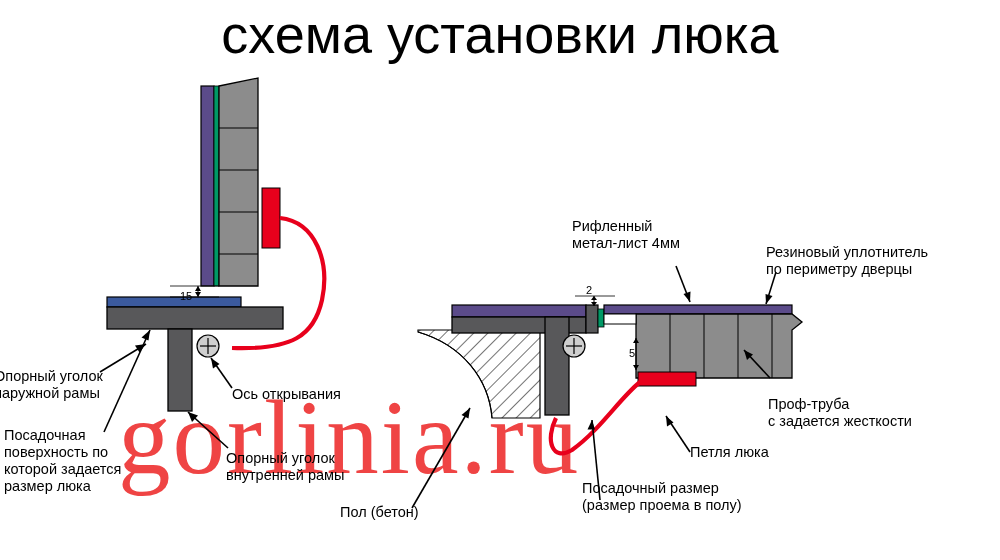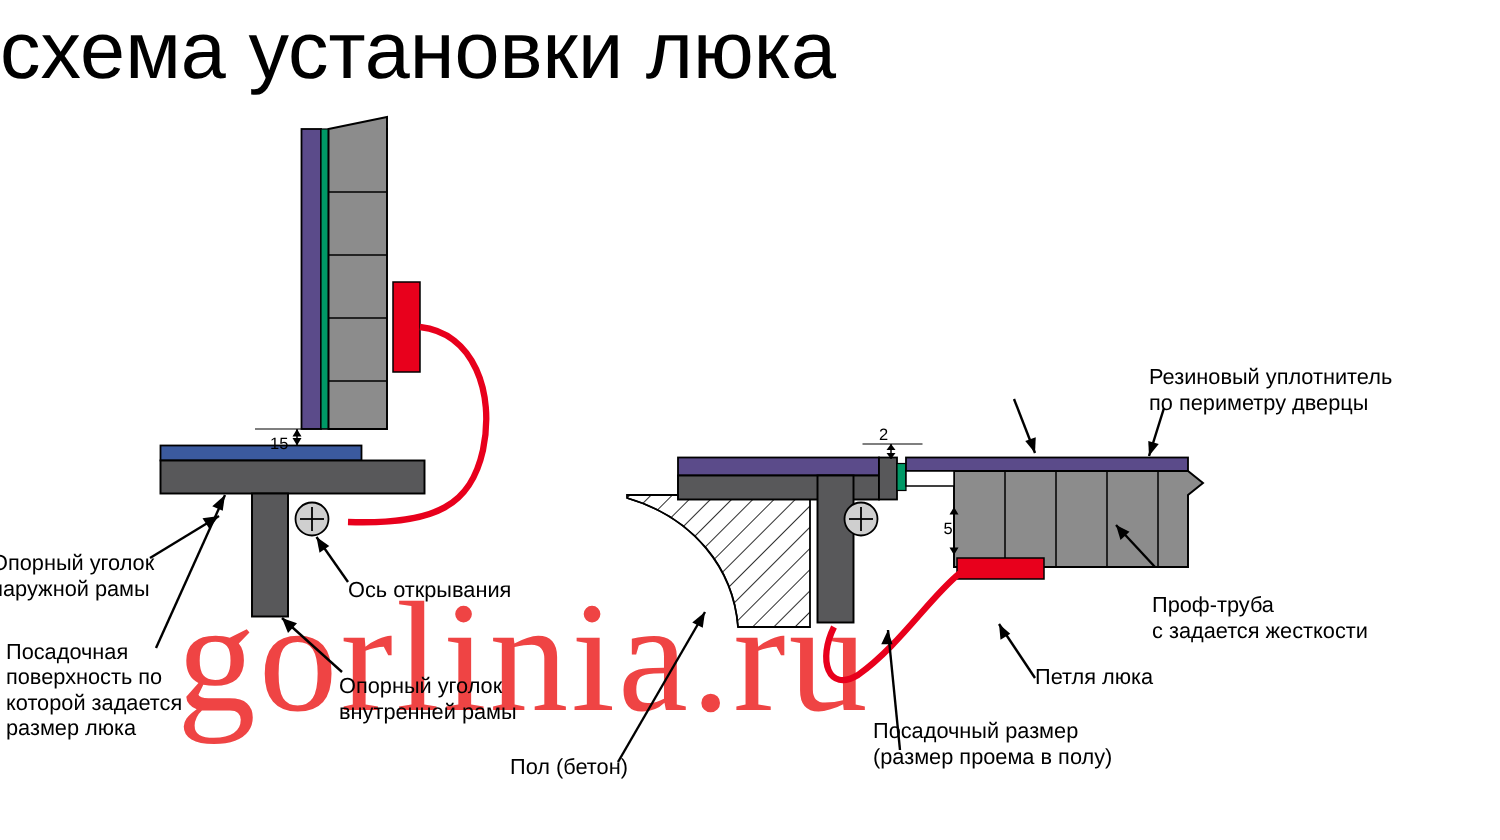--- a/index.html
+++ b/index.html
@@ -16,21 +16,21 @@
   #stage {
     position: relative;
     width: 1000px;
     height: 560px;
   }
   #title {
     position: absolute;
     top: 2px;
     left: 0;
     width: 1000px;
-    text-align: left;
+    text-align: center;
     font-size: 54px;
     line-height: 64px;
     color: #000000;
     letter-spacing: 0px;
     white-space: nowrap;
   }
   .wm {
     position: absolute;
     left: 118px;
     top: 385px;
@@ -205,20 +205,22 @@
 наружной рамы</div>
   <div class="lbl" style="left:4px;  top:427px;">Посадочная
 поверхность по
 которой задается
 размер люка</div>
   <div class="lbl" style="left:232px; top:386px;">Ось открывания</div>
   <div class="lbl" style="left:226px; top:450px;">Опорный уголок
 внутренней рамы</div>
   <div class="lbl" style="left:340px; top:504px;">Пол (бетон)</div>
 
+  <div class="lbl" style="left:572px; top:218px;">Рифленный
+метал-лист 4мм</div>
   <div class="lbl" style="left:766px; top:244px;">Резиновый уплотнитель
 по периметру дверцы</div>
   <div class="lbl" style="left:768px; top:396px;">Проф-труба
 с задается жесткости</div>
   <div class="lbl" style="left:690px; top:444px;">Петля люка</div>
   <div class="lbl" style="left:582px; top:480px;">Посадочный размер
 (размер проема в полу)</div>
 
 </div>
 

